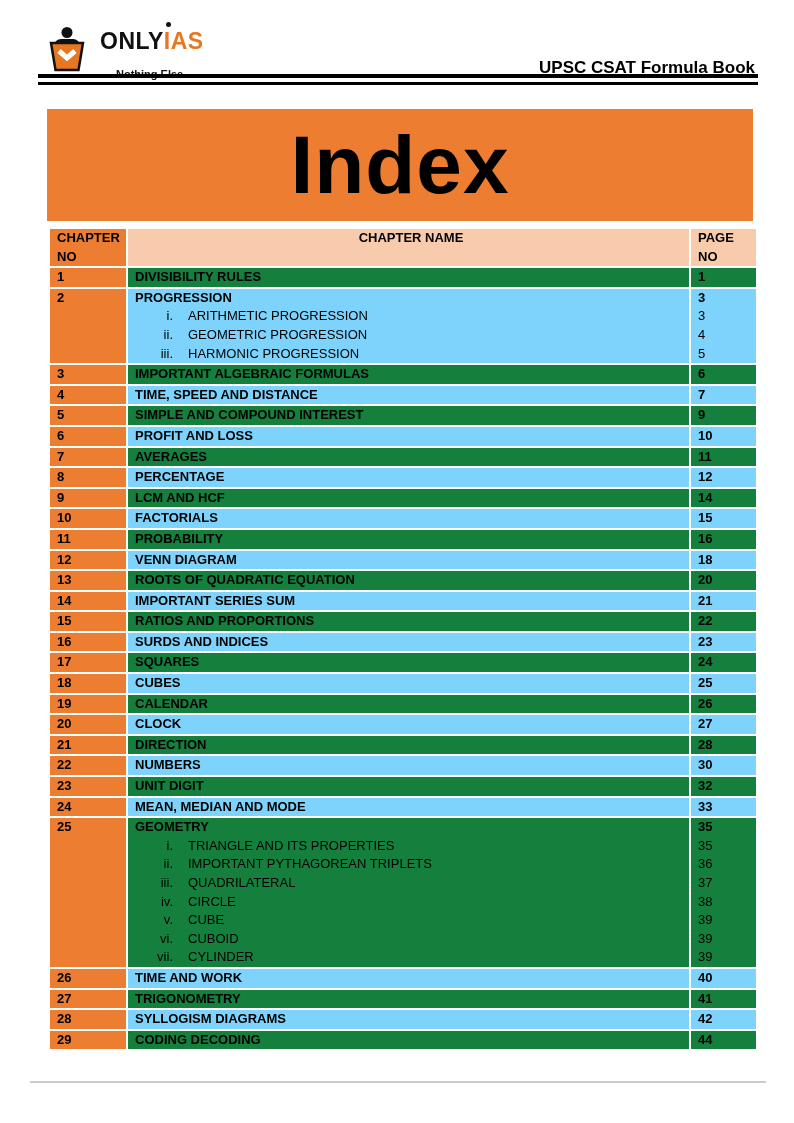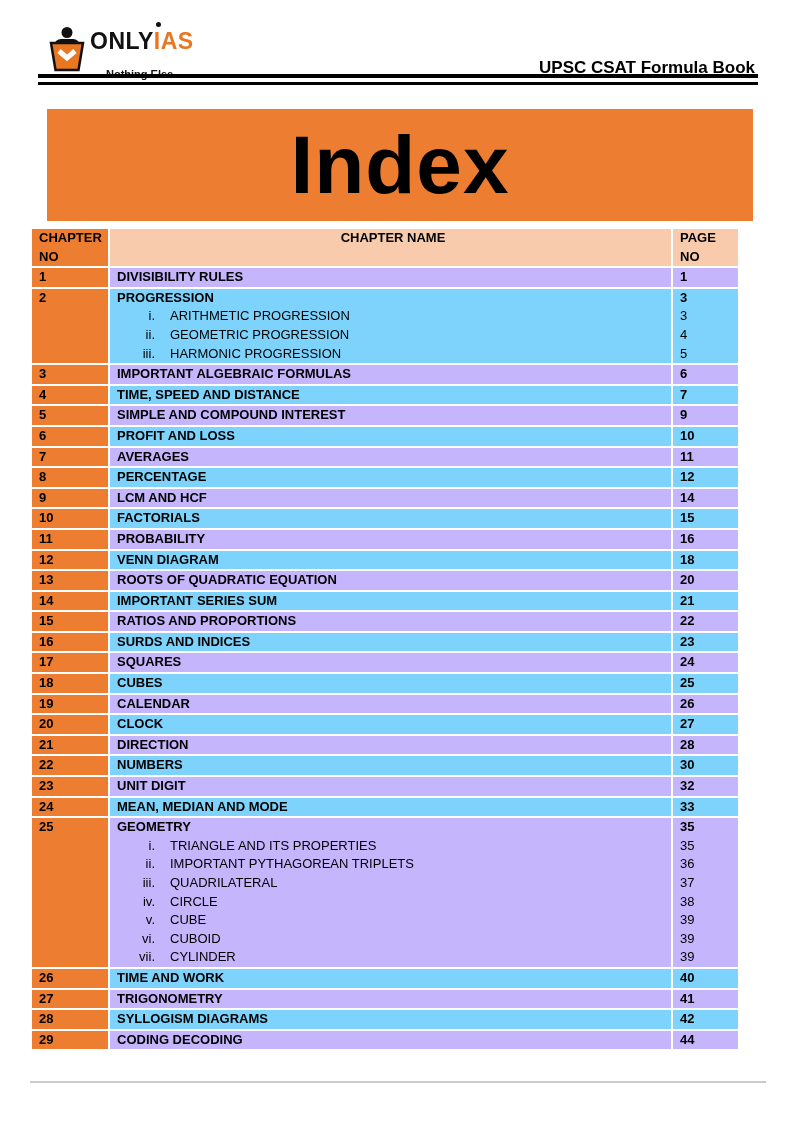--- a/index.html
+++ b/index.html
@@ -7,21 +7,21 @@
     position:relative; width:794px; height:1123px; margin:0 auto;
     background:#ffffff; overflow:hidden; color:#000;
     font-family:"Liberation Sans", sans-serif;
   }
 
   
   .header-bar {
     position:absolute; top:26px; left:47px; right:39px;
     display:flex; justify-content:space-between; align-items:flex-end;
   }
-  .logo { display:flex; align-items:flex-start; gap:3px; }
+  .logo { display:flex; align-items:flex-start; gap:13px; }
   .logo-text { padding-top:4px; }
   .brand { font-size:23px; font-weight:bold; line-height:1; letter-spacing:0.5px; white-space:nowrap; }
   .brand-only { color:#111; }
   .brand-ias { color:#E87722; position:relative; }
   .brand-ias .i-dot {
     position:absolute; left:2px; top:-6px; width:5px; height:5px;
     border-radius:50%; background:#111;
   }
   .tagline { font-size:11px; font-weight:bold; color:#111; margin-top:15px; padding-left:16px; }
   .doc-title { font-size:17px; font-weight:bold; color:#000; padding-bottom:2px; }
@@ -33,32 +33,32 @@
 
   
   .index-banner {
     position:absolute; top:109px; left:47px; width:706px; height:112px;
     background:#ED7D31;
     display:flex; align-items:center; justify-content:center;
     font-size:82px; font-weight:bold; color:#000; letter-spacing:1px;
   }
 
   
-  .toc-wrap { position:absolute; top:227px; left:30px; }
+  .toc-wrap { position:absolute; top:227px; left:48px; }
   table.toc {
     border-collapse:separate; border-spacing:2px;
     table-layout:fixed; width:710px;
     font-size:13px;
   }
   table.toc td { padding:0 2px 0 7px; vertical-align:top; line-height:18.6px; overflow:hidden; }
   td.h-no   { background:#ED7D31; font-weight:bold; }
   td.h-name { background:#F8CBAD; font-weight:bold; text-align:center; }
   td.h-page { background:#F8CBAD; font-weight:bold; }
   td.c-no   { background:#ED7D31; font-weight:bold; }
-  tr.light td.c-name, tr.light td.c-page { background:#c4b5fd; }
+  tr.light td.c-name, tr.light td.c-page { background:#15803d; }
   tr.dark  td.c-name, tr.dark  td.c-page { background:#7dd3fc; }
   .main-name, .main-page { font-weight:bold; }
   .sub-line { display:flex; font-weight:normal; }
   .sub-num  { flex:none; width:38px; text-align:right; padding-right:15px; }
   .sub-name { flex:auto; }
   .sub-page { font-weight:normal; }
 
   
   .footer-rule {
     position:absolute; top:1081px; left:30px; right:28px;

